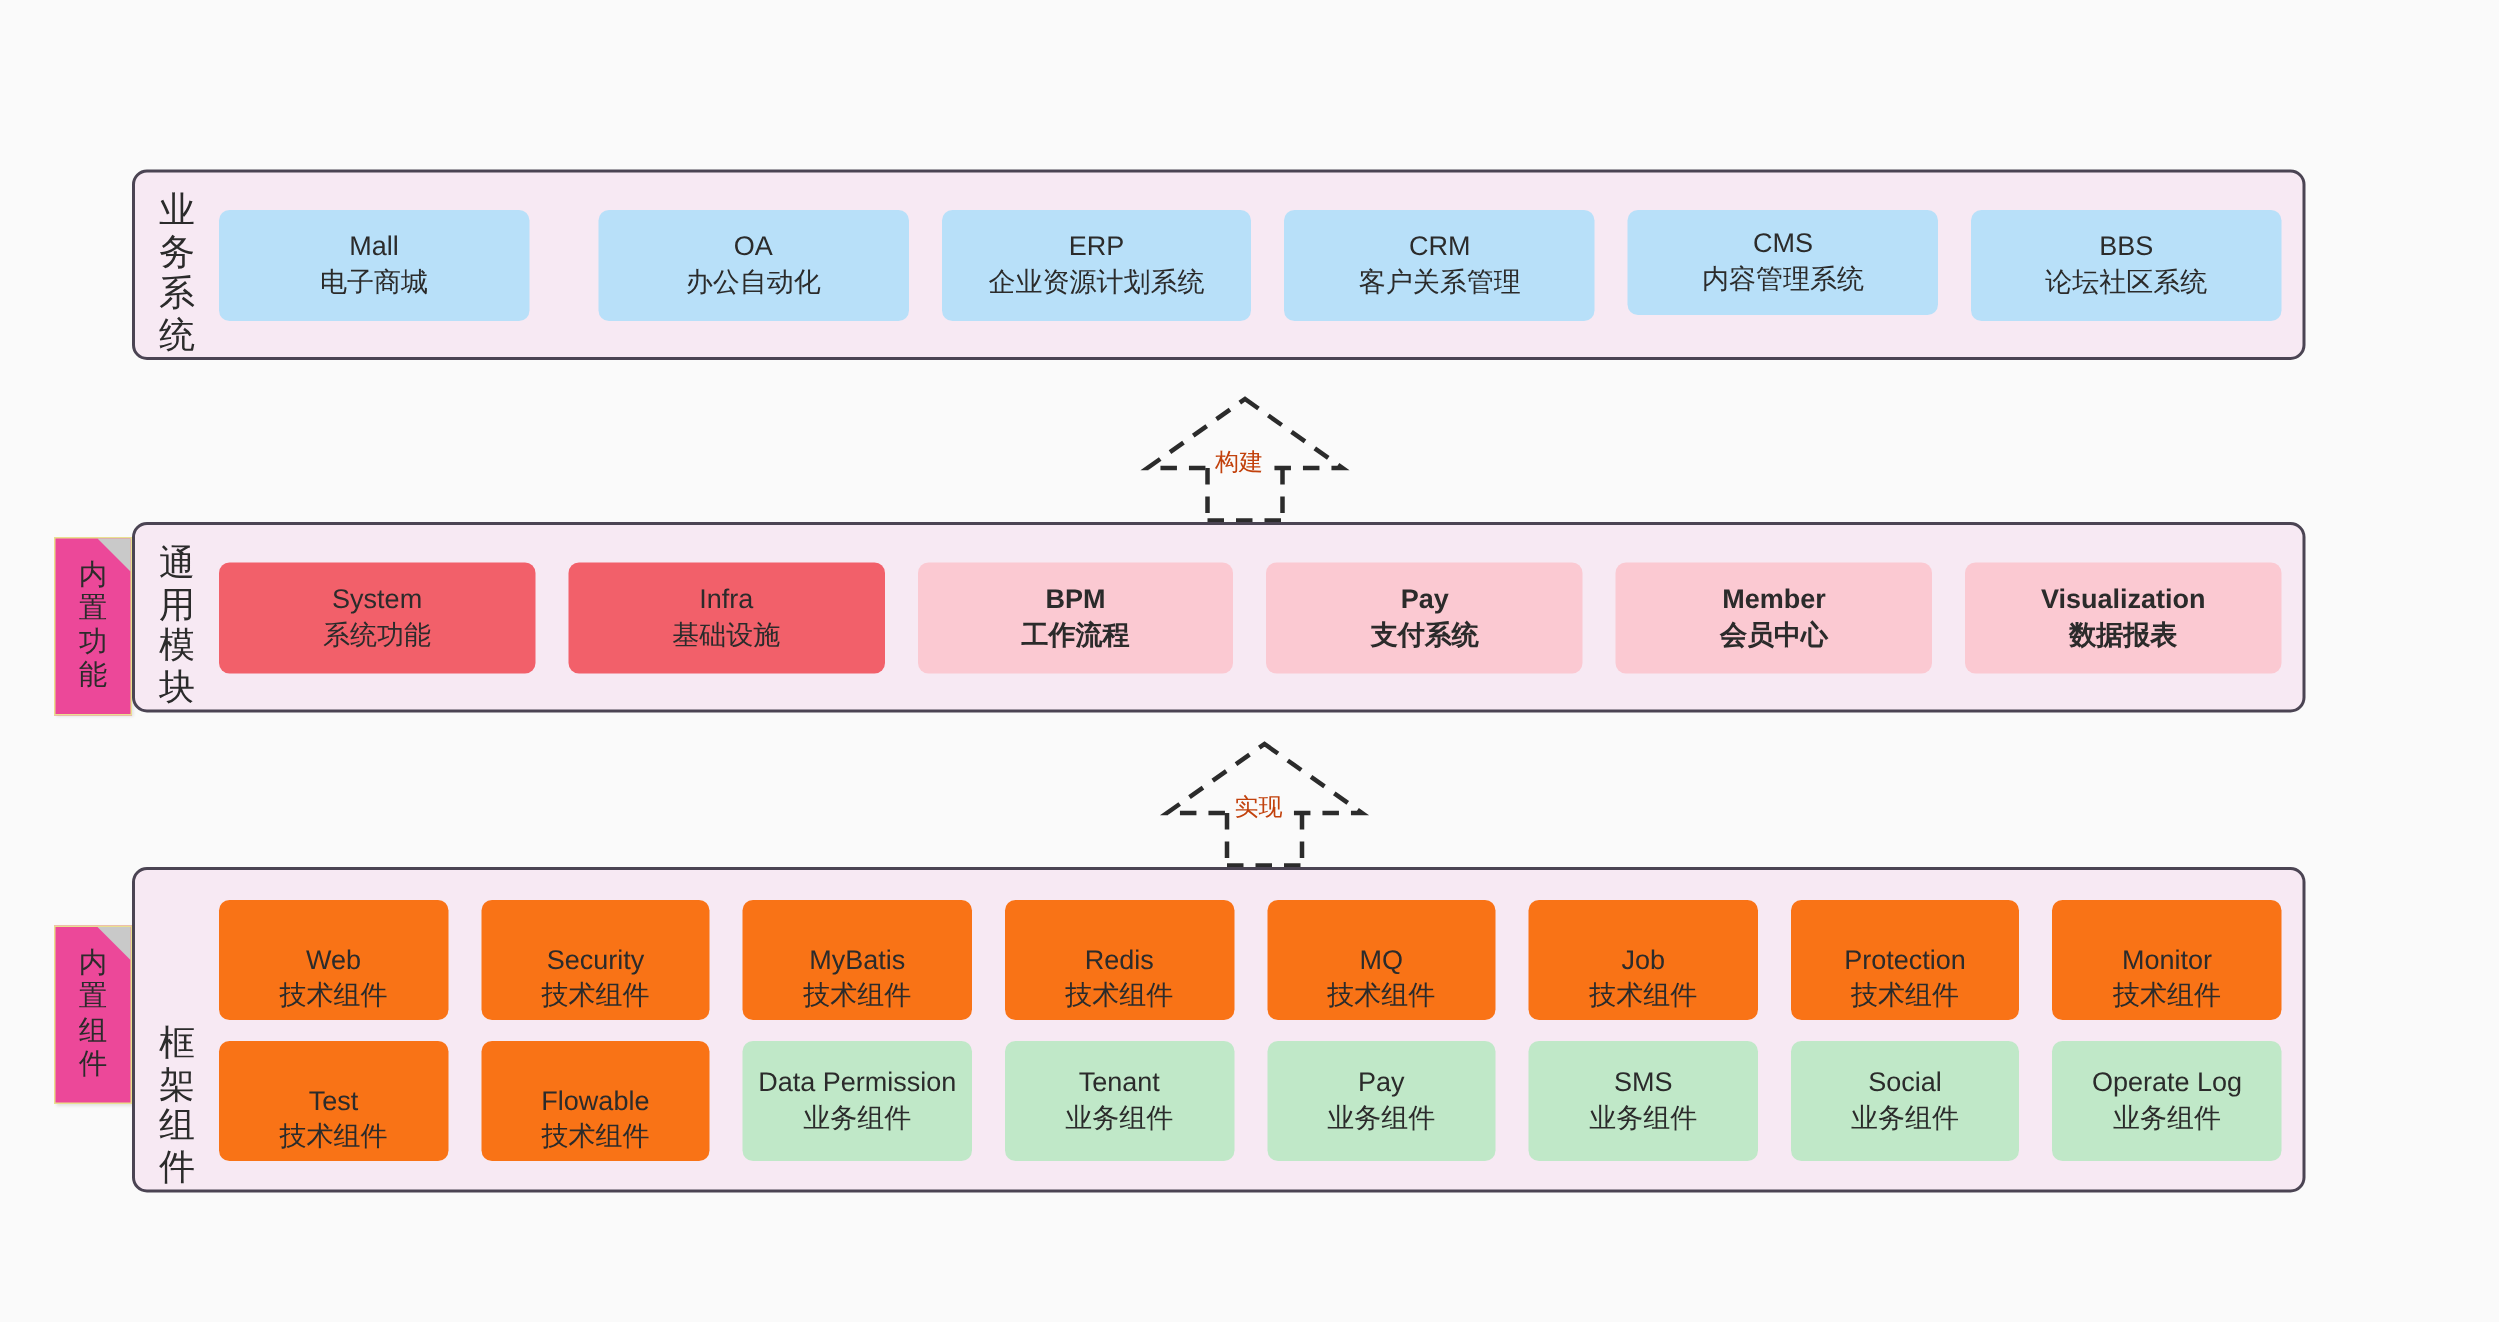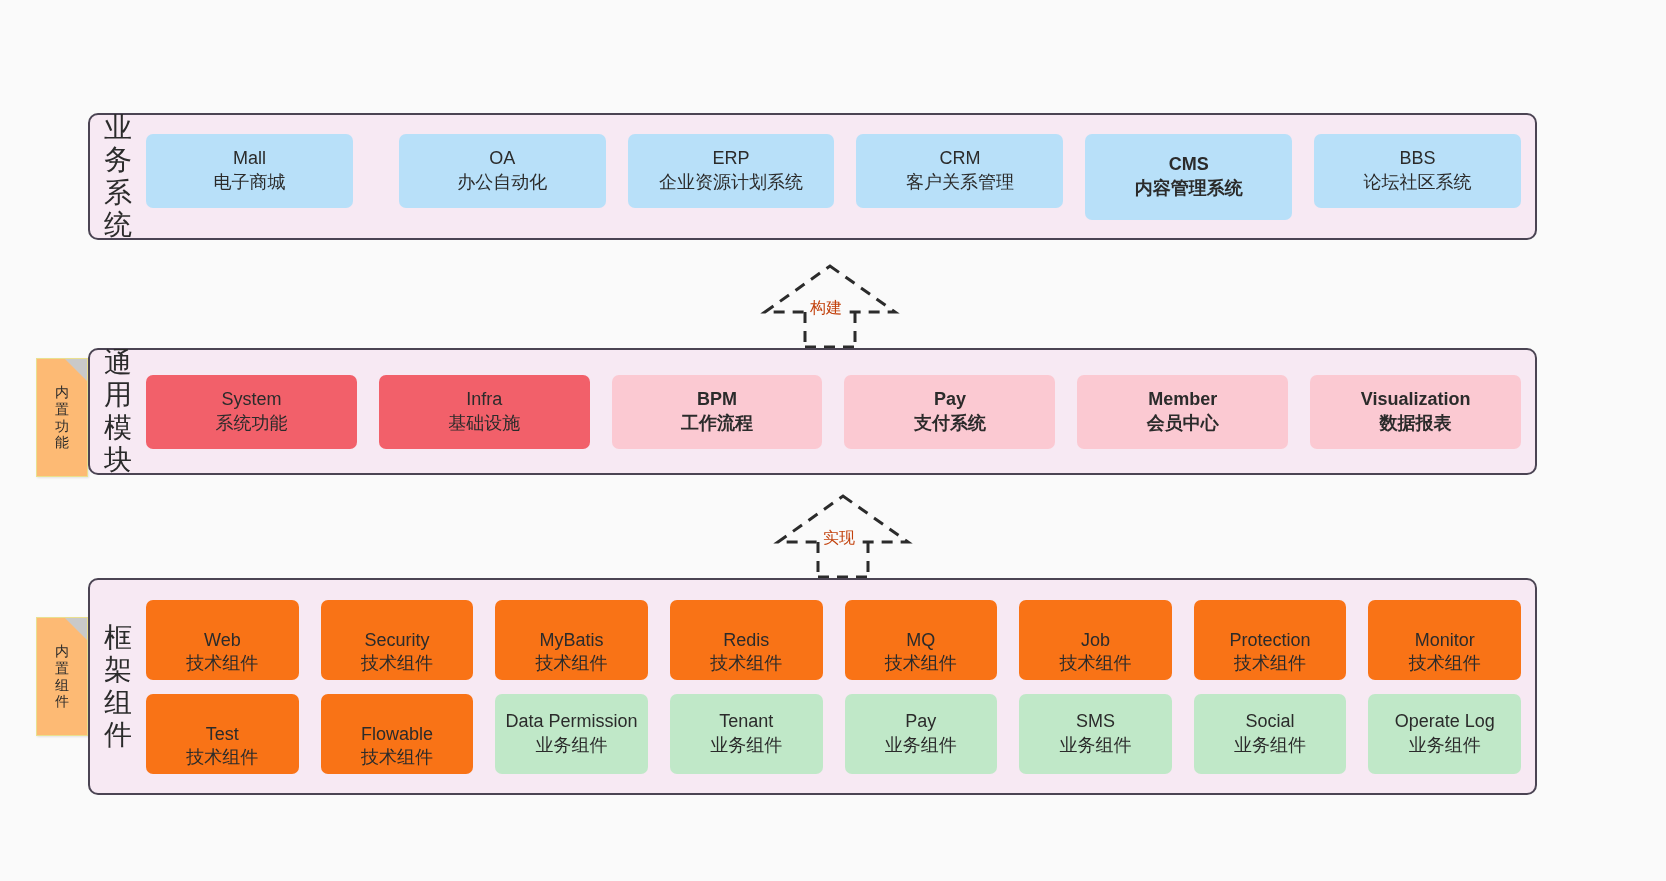--- a/index.html
+++ b/index.html
@@ -27,23 +27,23 @@
     background: #f7e9f3;
     border: 2px solid #4b4453;
     border-radius: 10px;
     display: flex;
     align-items: stretch;
   }
   .layer-label {
     flex: 0 0 auto;
     width: 44px;
     display: flex;
-    align-items: center;
+    align-items: flex-end;
     justify-content: center;
-    font-size: 28px;
+    font-size: 24px;
     line-height: 1.16;
     letter-spacing: 0;
     color: #2b2b2b;
     writing-mode: horizontal-tb;
     text-align: center;
     padding-left: 6px;
   }
   .layer-label span {
     display: block;
     width: 1em;
@@ -84,27 +84,27 @@
 
   .blue   { background: #b8e0f9; }
   .red    { background: #f2606a; }
   .pink   { background: #fbc9d2; font-weight: bold; }
   .green  { background: #f97316; justify-content: flex-end; }
   .lgreen { background: #c0e8c8; }
 
   
   .note {
     position: absolute;
-    background: #fdba74;
+    background: #ec4899;
     border: 1px solid #e9e08f;
     box-sizing: border-box;
     display: flex;
     align-items: center;
     justify-content: center;
-    font-size: 14px;
+    font-size: 19px;
     line-height: 1.18;
     color: #2b2b2b;
     box-shadow: 1px 1px 2px rgba(0,0,0,.10);
   }
   .note span {
     display: block;
     width: 1em;
     word-break: break-all;
     white-space: normal;
     text-align: center;
@@ -154,21 +154,21 @@
           <span class="t2">办公自动化</span>
         </div>
         <div class="card blue" style="height:74px;">
           <span class="t1">ERP</span>
           <span class="t2">企业资源计划系统</span>
         </div>
         <div class="card blue" style="height:74px;">
           <span class="t1">CRM</span>
           <span class="t2">客户关系管理</span>
         </div>
-        <div class="card blue" style="height:86px;font-weight:bold;">
+        <div class="card blue" style="height:70px;">
           <span class="t1">CMS</span>
           <span class="t2">内容管理系统</span>
         </div>
         <div class="card blue" style="height:74px;">
           <span class="t1">BBS</span>
           <span class="t2">论坛社区系统</span>
         </div>
       </div>
     </div>
   </div>

